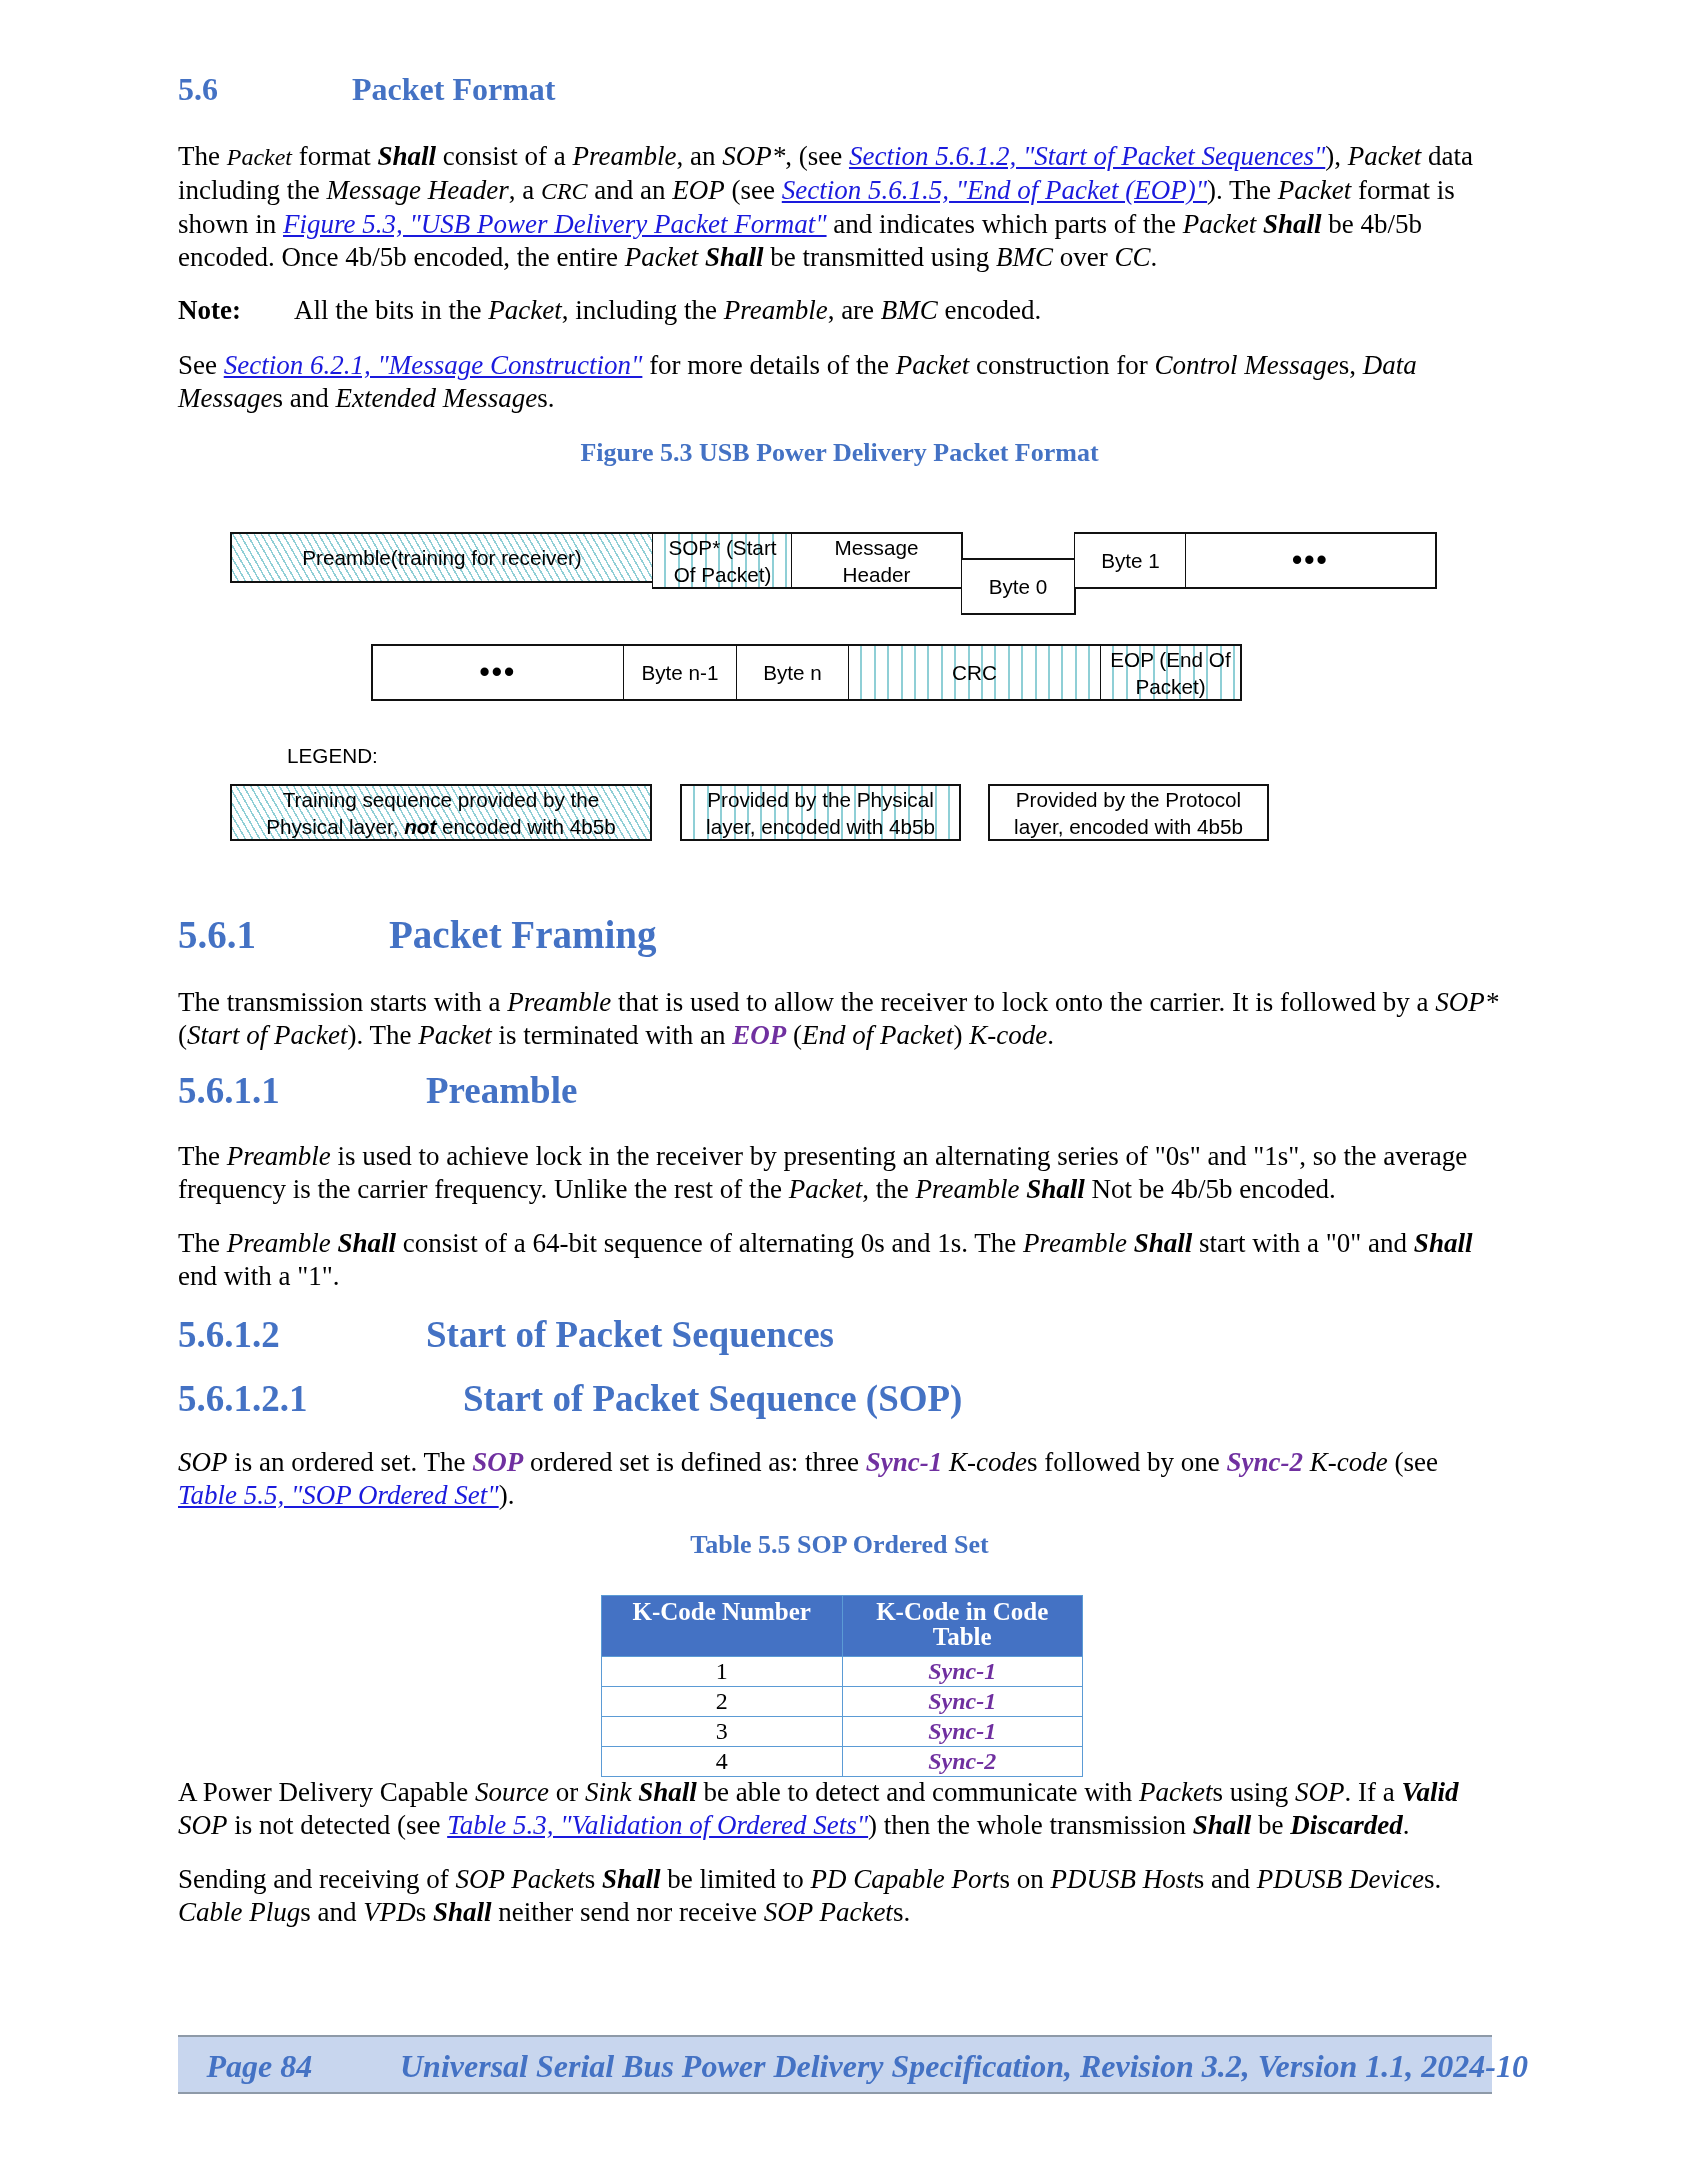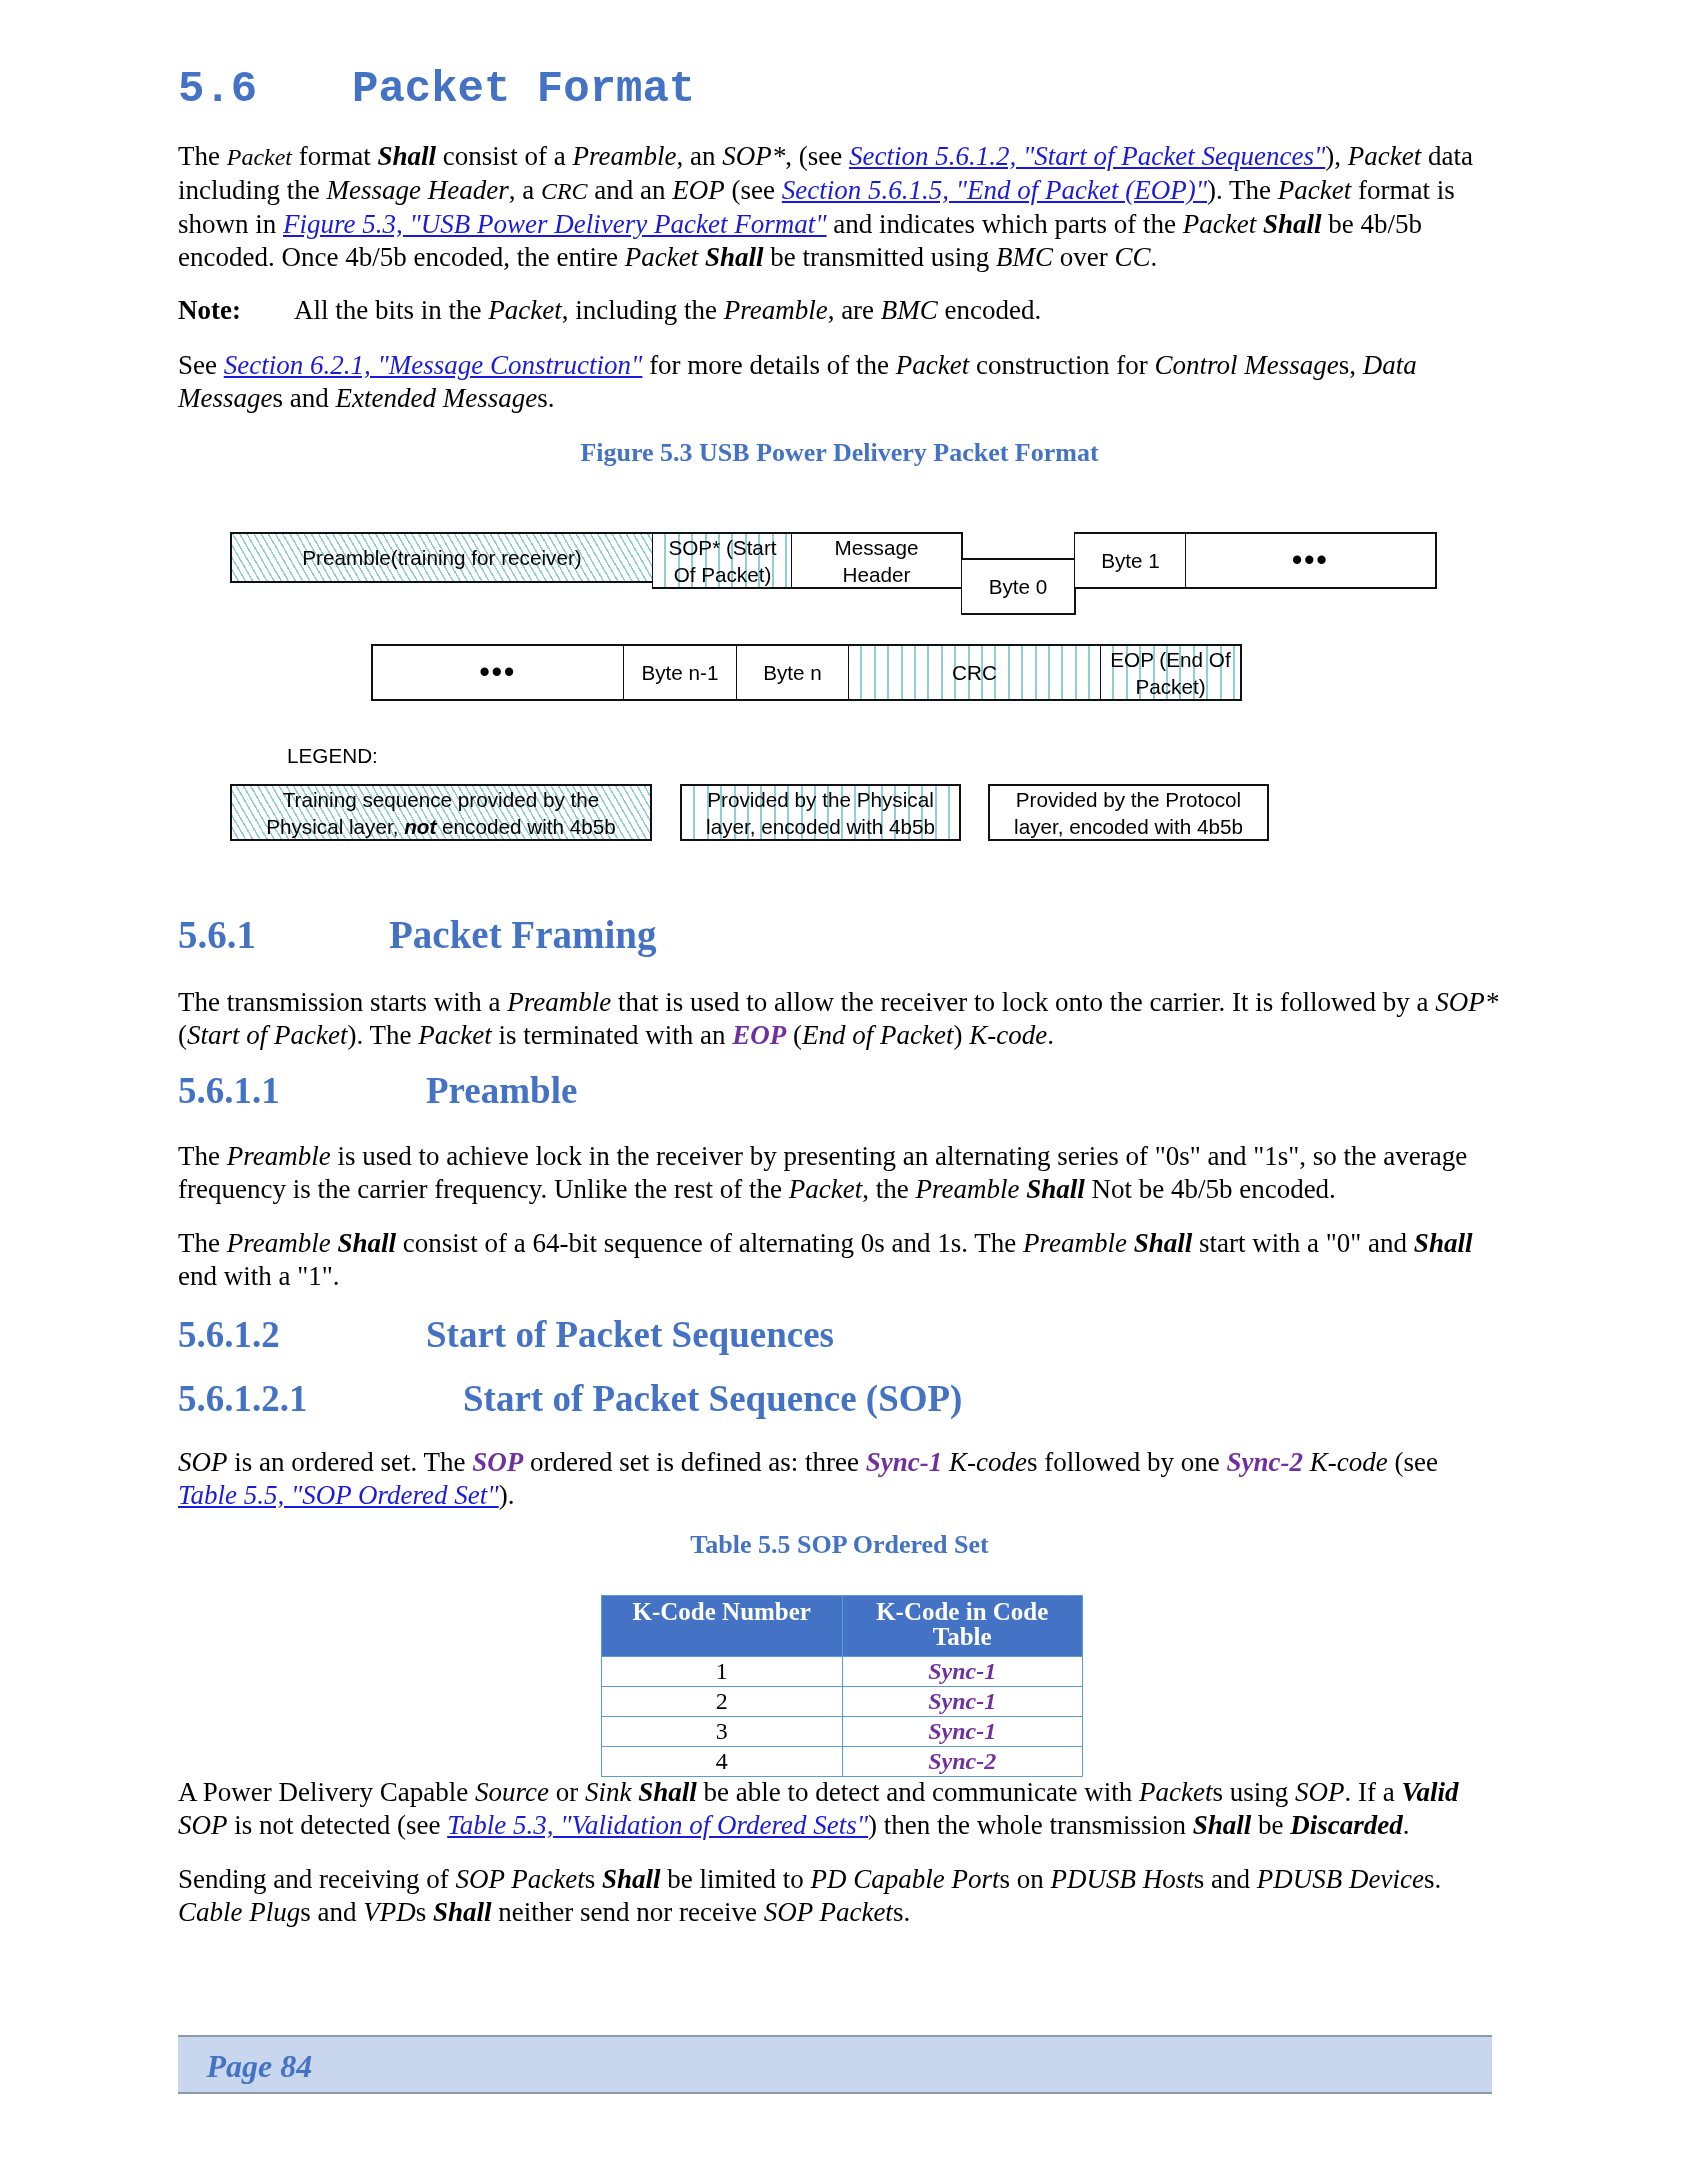--- a/index.html
+++ b/index.html
@@ -1,20 +1,20 @@
 <!DOCTYPE html>
 <html style="font-size:8.3px"><head>
 <meta charset="utf-8">
 <style>
   html, body { margin: 0; padding: 0; background: #ffffff; }
   body { width: 1687px; height: 2183px; position: relative; overflow: hidden;
          font-family: "Liberation Serif", "DejaVu Serif", serif; color: #000; }
   .abs { position: absolute; }
   .h { color: #4472C4; font-weight: bold; font-family: "Liberation Serif", "DejaVu Serif", serif; white-space: nowrap; }
-  .h1 { font-size: 44px; line-height: 52px; font-family: Liberation Mono, monospace; }
+  .h1 { font-size: 32px; line-height: 52px; }
   .h2 { font-size: 39px; line-height: 47px; }
   .h3 { font-size: 37px; line-height: 44px; }
   .num { display: inline-block; }
   .para { left: 178px; width: 1323px; font-size: 27px; line-height: 33px; }
   .para i { }
   .para b { font-weight: bold; }
   .sm { font-size: 24px; }
   a.link { color: #1a1add; text-decoration: underline; font-style: italic; }
   .purple { color: #7030A0; font-weight: bold; font-style: italic; }
   .caption { color: #4472C4; font-weight: bold; font-size: 26px; text-align: center; left: 178px; width: 1323px; line-height: 31px; }
@@ -156,14 +156,15 @@
       </tr>
   </tbody>
 </table>
 
 <div class="abs para" style="top:1776px;"><span>A Power Delivery Capable </span><i>Source</i><span> or </span><i>Sink</i><span> </span><b><i>Shall</i></b><span> be able to detect and communicate with </span><i>Packet</i><span>s using </span><i>SOP</i><span>. If a </span><b><i>Valid</i></b><span> </span><i>SOP</i><span> is not detected (see </span><a class="link">Table 5.3, "Validation of Ordered Sets"</a><span>) then the whole transmission </span><b><i>Shall</i></b><span> be </span><b><i>Discarded</i></b><span>.</span></div>
 
 <div class="abs para" style="top:1863px;"><span>Sending and receiving of </span><i>SOP Packet</i><span>s </span><b><i>Shall</i></b><span> be limited to </span><i>PD Capable Port</i><span>s on </span><i>PDUSB Host</i><span>s and </span><i>PDUSB Device</i><span>s. </span><i>Cable Plug</i><span>s and </span><i>VPD</i><span>s </span><b><i>Shall</i></b><span> neither send nor receive </span><i>SOP Packet</i><span>s.</span></div>
 
 <div class="abs footer">
   <span style="left:28.4px;">Page 84</span>
+  <span style="left:222px;">Universal Serial Bus Power Delivery Specification, Revision 3.2, Version 1.1, 2024-10</span>
 </div>
 
 
 </body></html>

